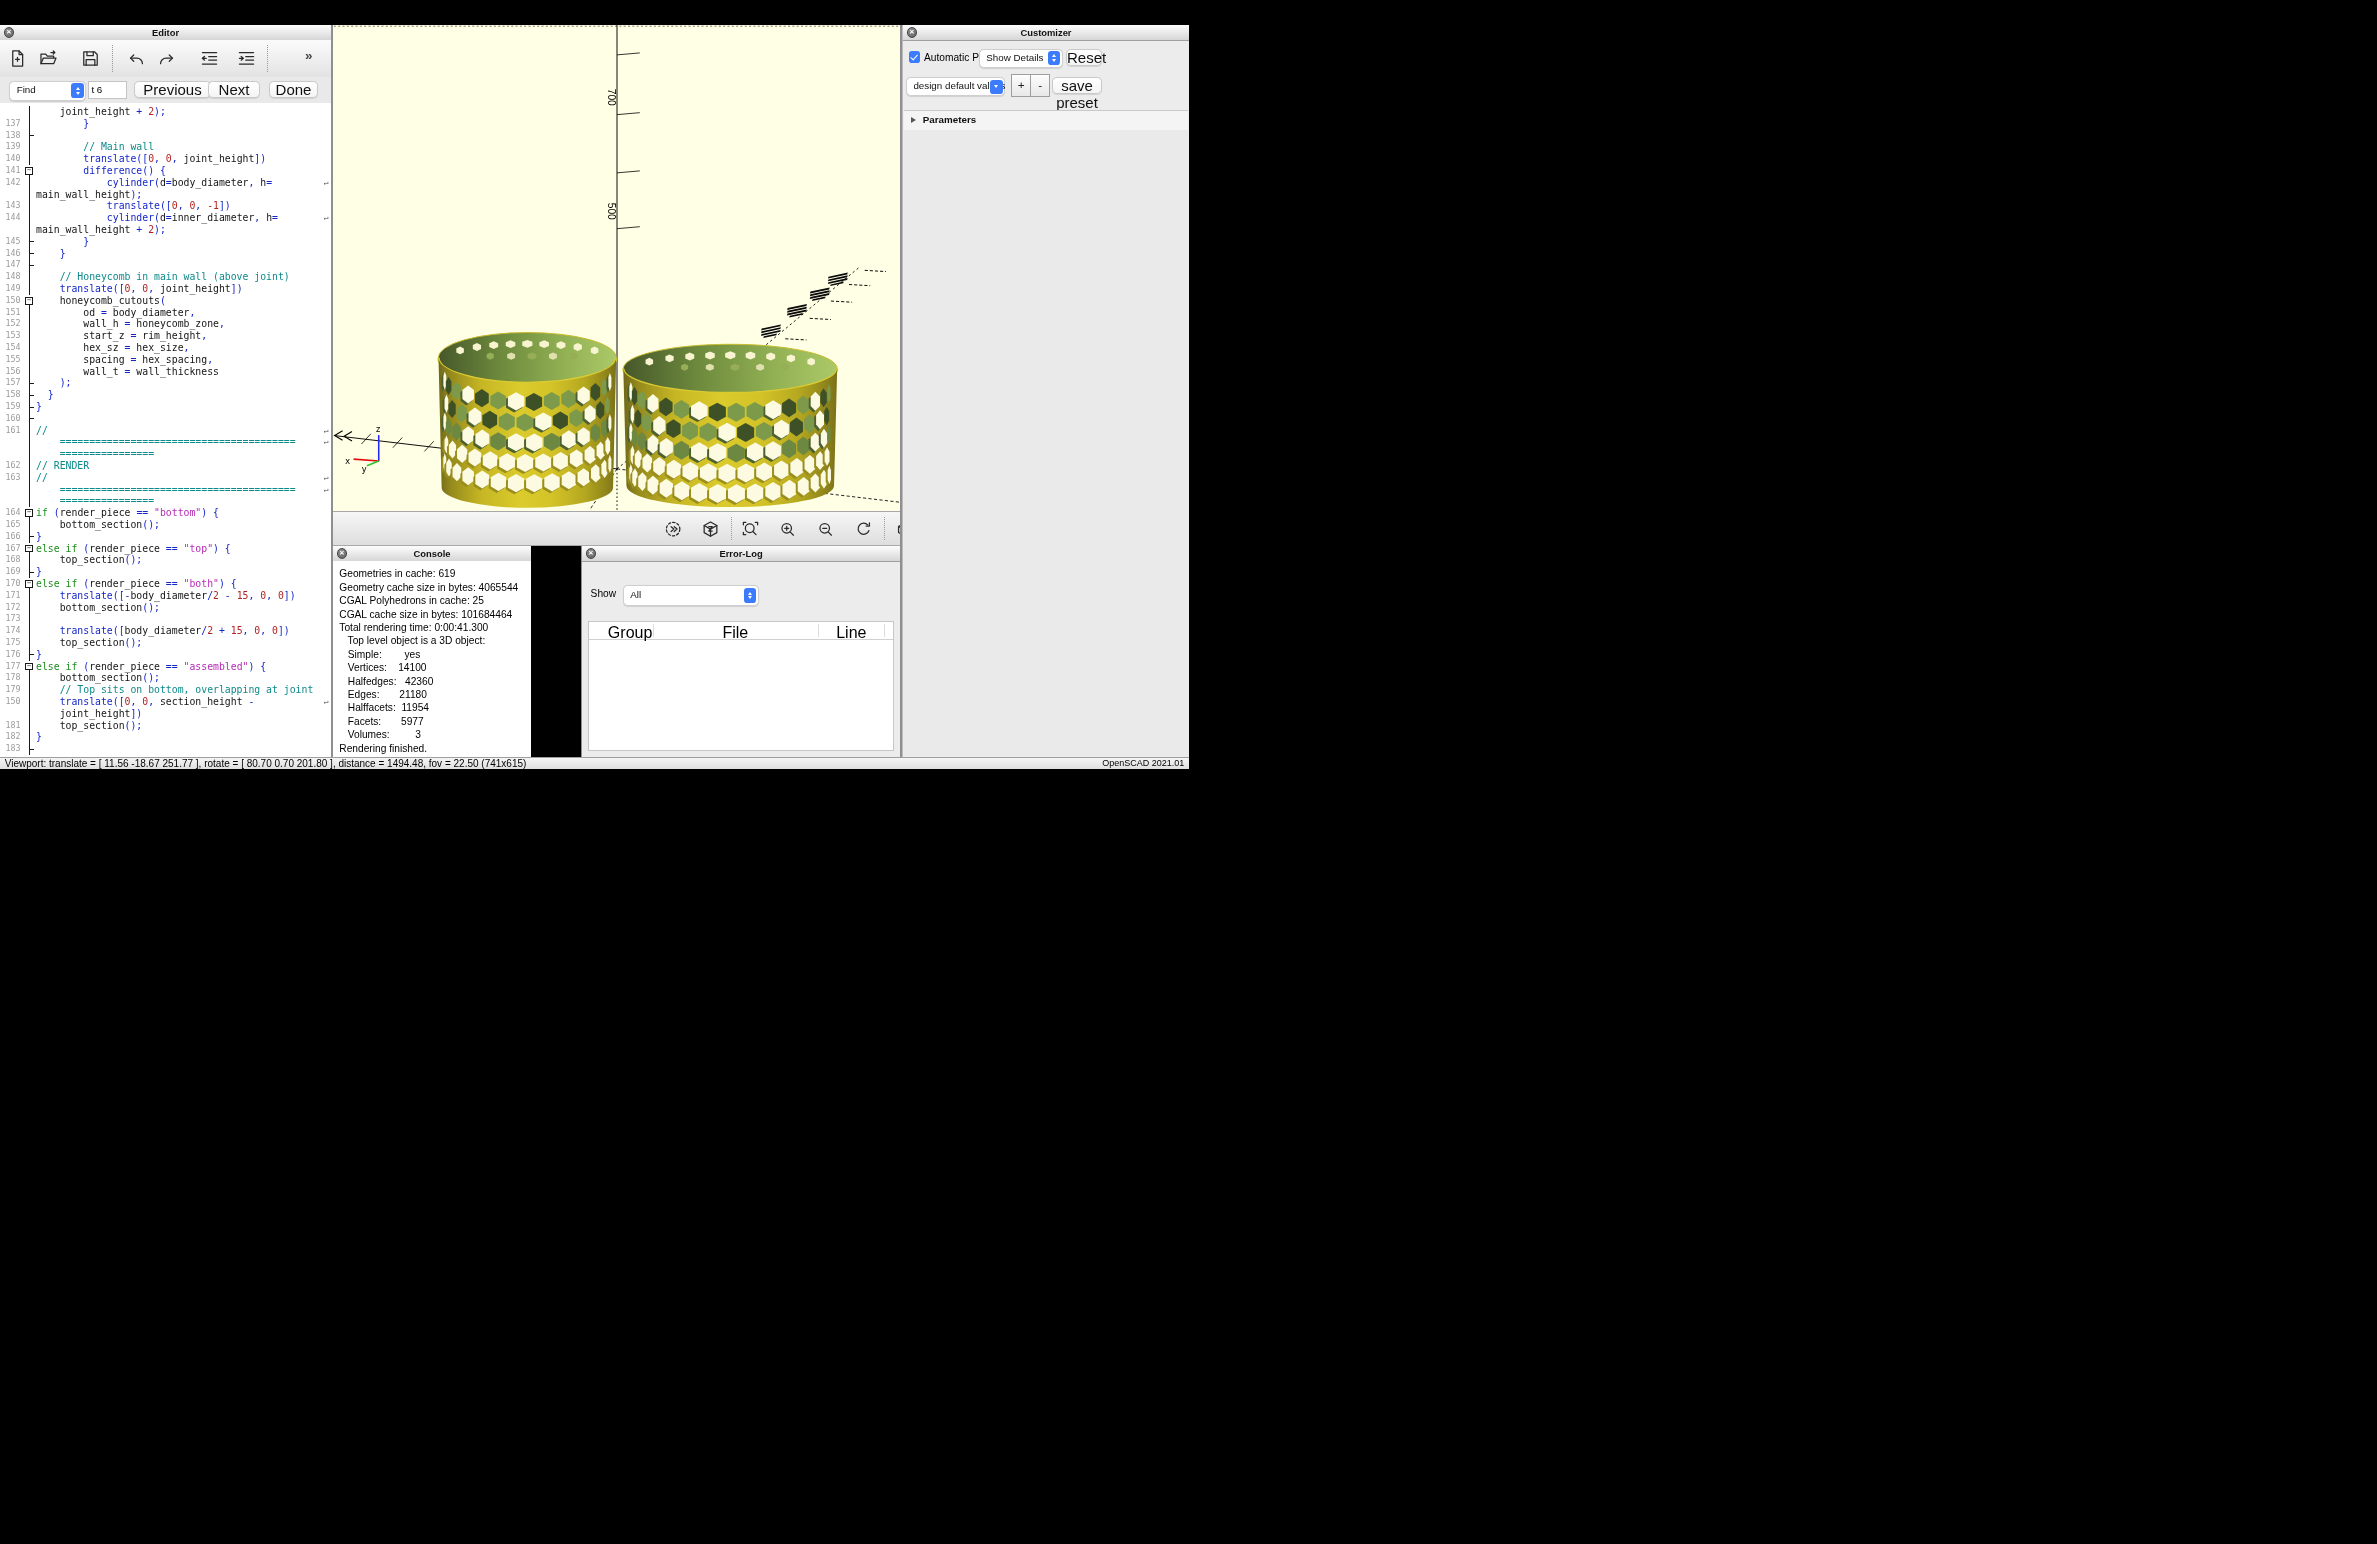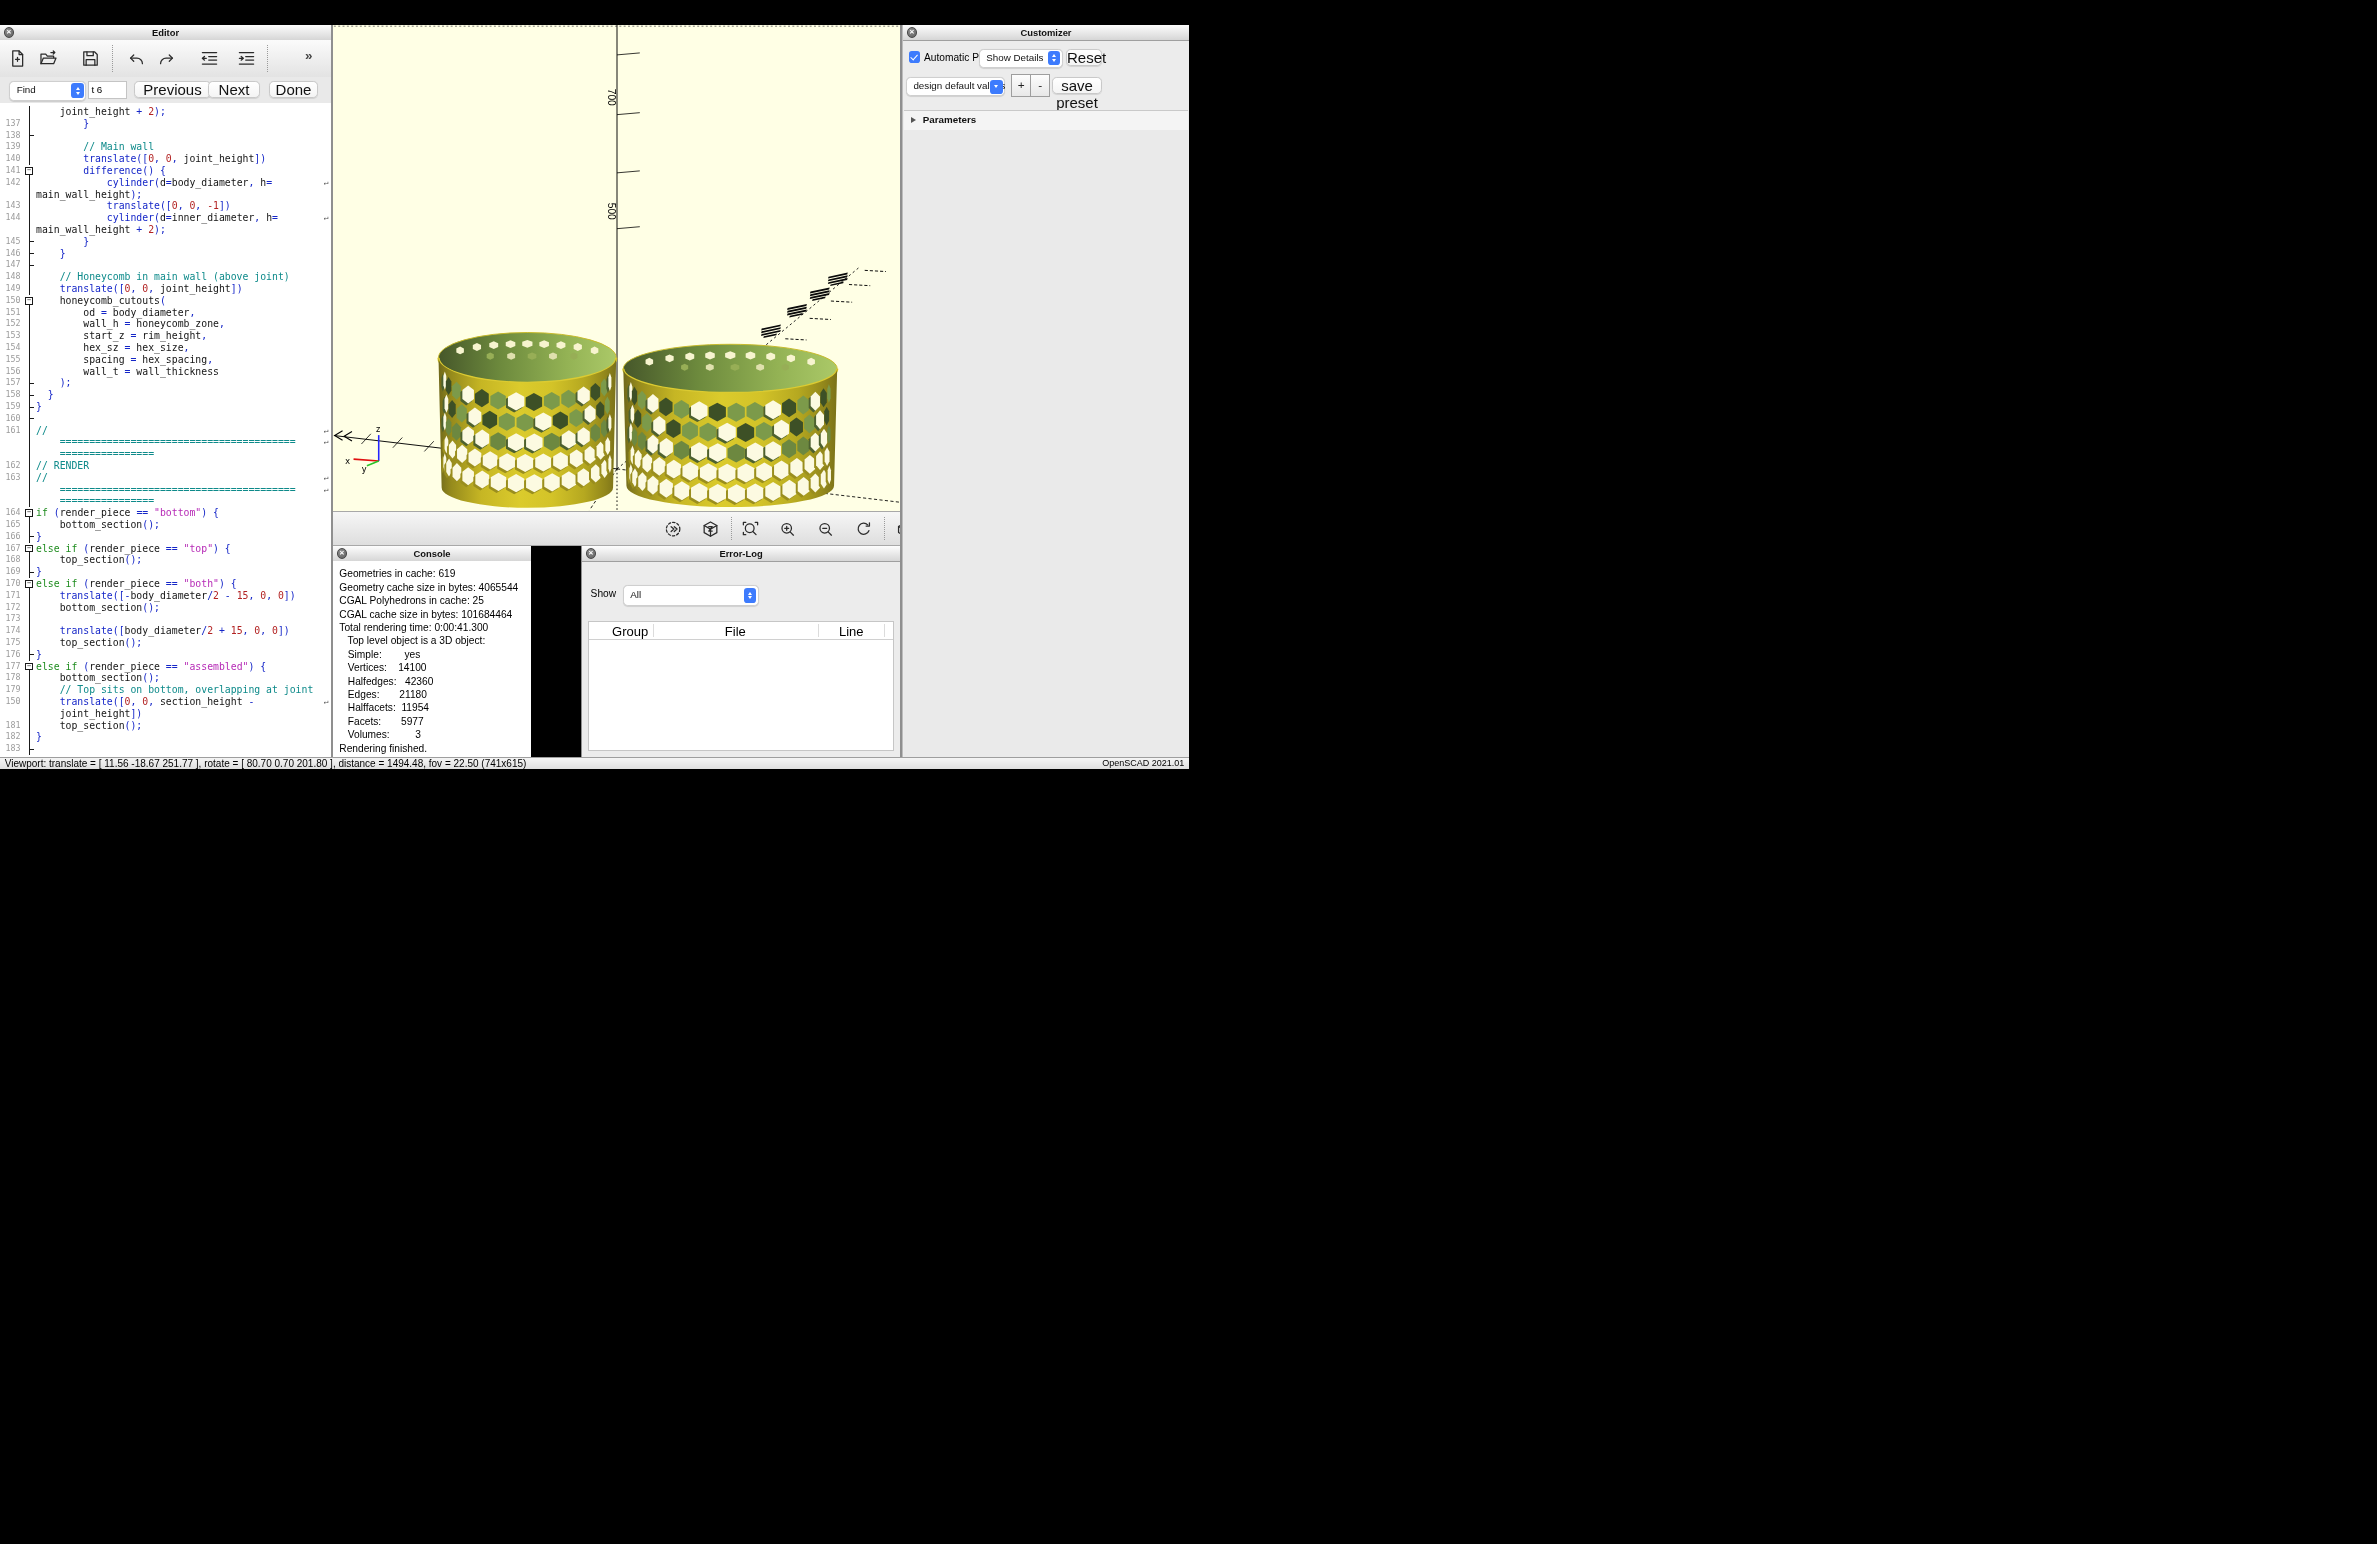--- a/index.html
+++ b/index.html
@@ -54,21 +54,21 @@
   .t3btn svg{position:absolute;left:5.5px;top:4.7px;}
   .t3btn.active{background:#c7c7c7;}
   
   #console{left:333px;top:546px;width:198px;height:211px;background:#fff;}
   #console .body{position:absolute;left:0;top:15px;right:0;bottom:0;background:#fff;padding:6.3px 0 0 6.3px;}
   .cline{font-size:10.2px;line-height:13.4px;white-space:pre;color:#000;}
   
   #errorlog{left:582px;top:546px;width:318px;height:211px;}
   #show-label{position:absolute;left:8.6px;top:42px;font-size:10.2px;color:#000;}
   #elog-table{position:absolute;left:6.3px;top:75px;right:6.3px;bottom:6.3px;background:#fff;border:0.8px solid #c6c6c6;}
-  .ehead{position:absolute;top:0;left:0;right:0;height:16.5px;border-bottom:0.8px solid #d0d0d0;font-size:13px;}
+  .ehead{position:absolute;top:0;left:0;right:0;height:16.5px;border-bottom:0.8px solid #d0d0d0;font-size:16px;}
   .ehead span{position:absolute;top:1.6px;}
   .ecol{position:absolute;top:1.6px;bottom:1.6px;width:0.8px;background:#dcdcdc;}
   
   #customizer{left:902px;top:25px;width:287px;height:732px;background:#ececec;border-left:0.8px solid #bcbcbc;box-sizing:border-box;}
   .checkbox{position:absolute;width:11.8px;height:11.8px;background:#3d7bfd;border-radius:2.8px;}
   .checkbox::after{content:"";position:absolute;left:3.9px;top:1.6px;width:3.1px;height:6.3px;
     border:solid #fff;border-width:0 1.6px 1.6px 0;transform:rotate(42deg);}
   .lbl{position:absolute;font-size:10.2px;color:#000;}
   .sqbtn{position:absolute;width:20.4px;height:23px;background:linear-gradient(#fdfdfd,#e8e8e8);
     border:0.8px solid #9e9e9e;box-sizing:border-box;text-align:center;font-size:11.8px;line-height:21px;color:#222;}

